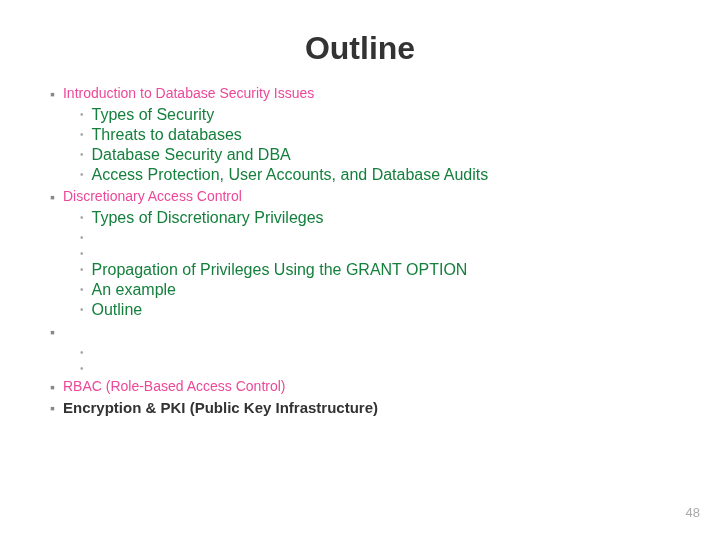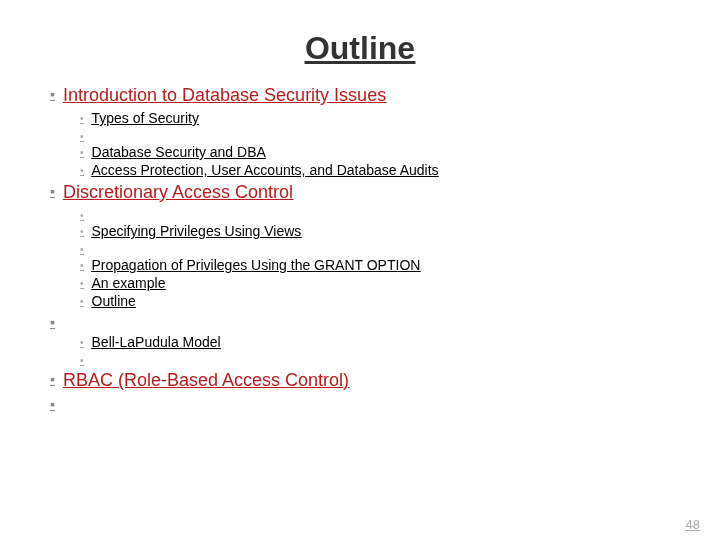--- a/index.html
+++ b/index.html
@@ -1,19 +1,18 @@
 <!DOCTYPE html>
 <html><head>
   <meta charset="utf-8">
   <style>
     * {
       margin: 0;
       padding: 0;
       box-sizing: border-box;
-      text-decoration: underline;
     }
 
     body {
       width: 720px;
       height: 540px;
       background: #ffffff;
       font-family: Arial, Helvetica, sans-serif;
       overflow: hidden;
       position: relative;
     }
@@ -47,22 +46,22 @@
 
     .section-bullet {
       color: #888888;
       font-size: 14px;
       margin-right: 8px;
       margin-top: 1px;
       flex-shrink: 0;
     }
 
     .section-label {
-      font-size: 18px;
-      color: #b91c1c;
+      font-size: 14px;
+      color: #ec4899;
     }
 
     .sub-list {
       margin-left: 30px;
       margin-bottom: 4px;
     }
 
     .sub-item {
       display: flex;
       align-items: flex-start;
@@ -71,33 +70,33 @@
 
     .sub-bullet {
       color: #aaaaaa;
       font-size: 10px;
       margin-right: 8px;
       margin-top: 3px;
       flex-shrink: 0;
     }
 
     .sub-label {
-      font-size: 14px;
-      color: #000000;
+      font-size: 16px;
+      color: #15803d;
     }
 
     .last-item .section-label {
       font-weight: bold;
       color: #444444;
       font-size: 15px;
     }
 
     .page-number {
       position: absolute;
-      bottom: 8px;
+      bottom: 20px;
       right: 20px;
       font-size: 13px;
       color: #aaaaaa;
     }
   </style>
 </head>
 <body>
 
 <div class="slide">
   <div class="title">Outline</div>
@@ -107,41 +106,42 @@
         <span class="section-bullet">▪</span>
         <span class="section-label">Introduction to Database Security Issues</span>
       </div>
       <div class="sub-list">
         <div class="sub-item">
           <span class="sub-bullet">•</span>
           <span class="sub-label">Types of Security</span>
         </div>
         <div class="sub-item">
           <span class="sub-bullet">•</span>
+          <span class="sub-label">Threats to databases</span>
         </div>
         <div class="sub-item">
           <span class="sub-bullet">•</span>
           <span class="sub-label">Database Security and DBA</span>
         </div>
         <div class="sub-item">
           <span class="sub-bullet">•</span>
           <span class="sub-label">Access Protection, User Accounts, and Database Audits</span>
         </div>
       </div>
       <div class="section-item">
         <span class="section-bullet">▪</span>
         <span class="section-label">Discretionary Access Control</span>
       </div>
       <div class="sub-list">
         <div class="sub-item">
           <span class="sub-bullet">•</span>
+          <span class="sub-label">Types of Discretionary Privileges</span>
         </div>
         <div class="sub-item">
           <span class="sub-bullet">•</span>
-          <span class="sub-label">Specifying Privileges Using Views</span>
         </div>
         <div class="sub-item">
           <span class="sub-bullet">•</span>
         </div>
         <div class="sub-item">
           <span class="sub-bullet">•</span>
           <span class="sub-label">Propagation of Privileges Using the GRANT OPTION</span>
         </div>
         <div class="sub-item">
           <span class="sub-bullet">•</span>
@@ -151,29 +151,29 @@
           <span class="sub-bullet">•</span>
           <span class="sub-label">Outline</span>
         </div>
       </div>
       <div class="section-item">
         <span class="section-bullet">▪</span>
       </div>
       <div class="sub-list">
         <div class="sub-item">
           <span class="sub-bullet">•</span>
-          <span class="sub-label">Bell-LaPudula Model</span>
         </div>
         <div class="sub-item">
           <span class="sub-bullet">•</span>
         </div>
       </div>
       <div class="section-item">
         <span class="section-bullet">▪</span>
         <span class="section-label">RBAC (Role-Based Access Control)</span>
       </div>
       <div class="section-item last-item">
         <span class="section-bullet">▪</span>
+        <span class="section-label" style="font-weight: bold; color: rgb(51, 51, 51); font-size: 15px;">Encryption &amp; PKI (Public Key Infrastructure)</span>
       </div>
     </div>
 
   <div class="page-number">48</div>
 </div>
 
 </body></html>

